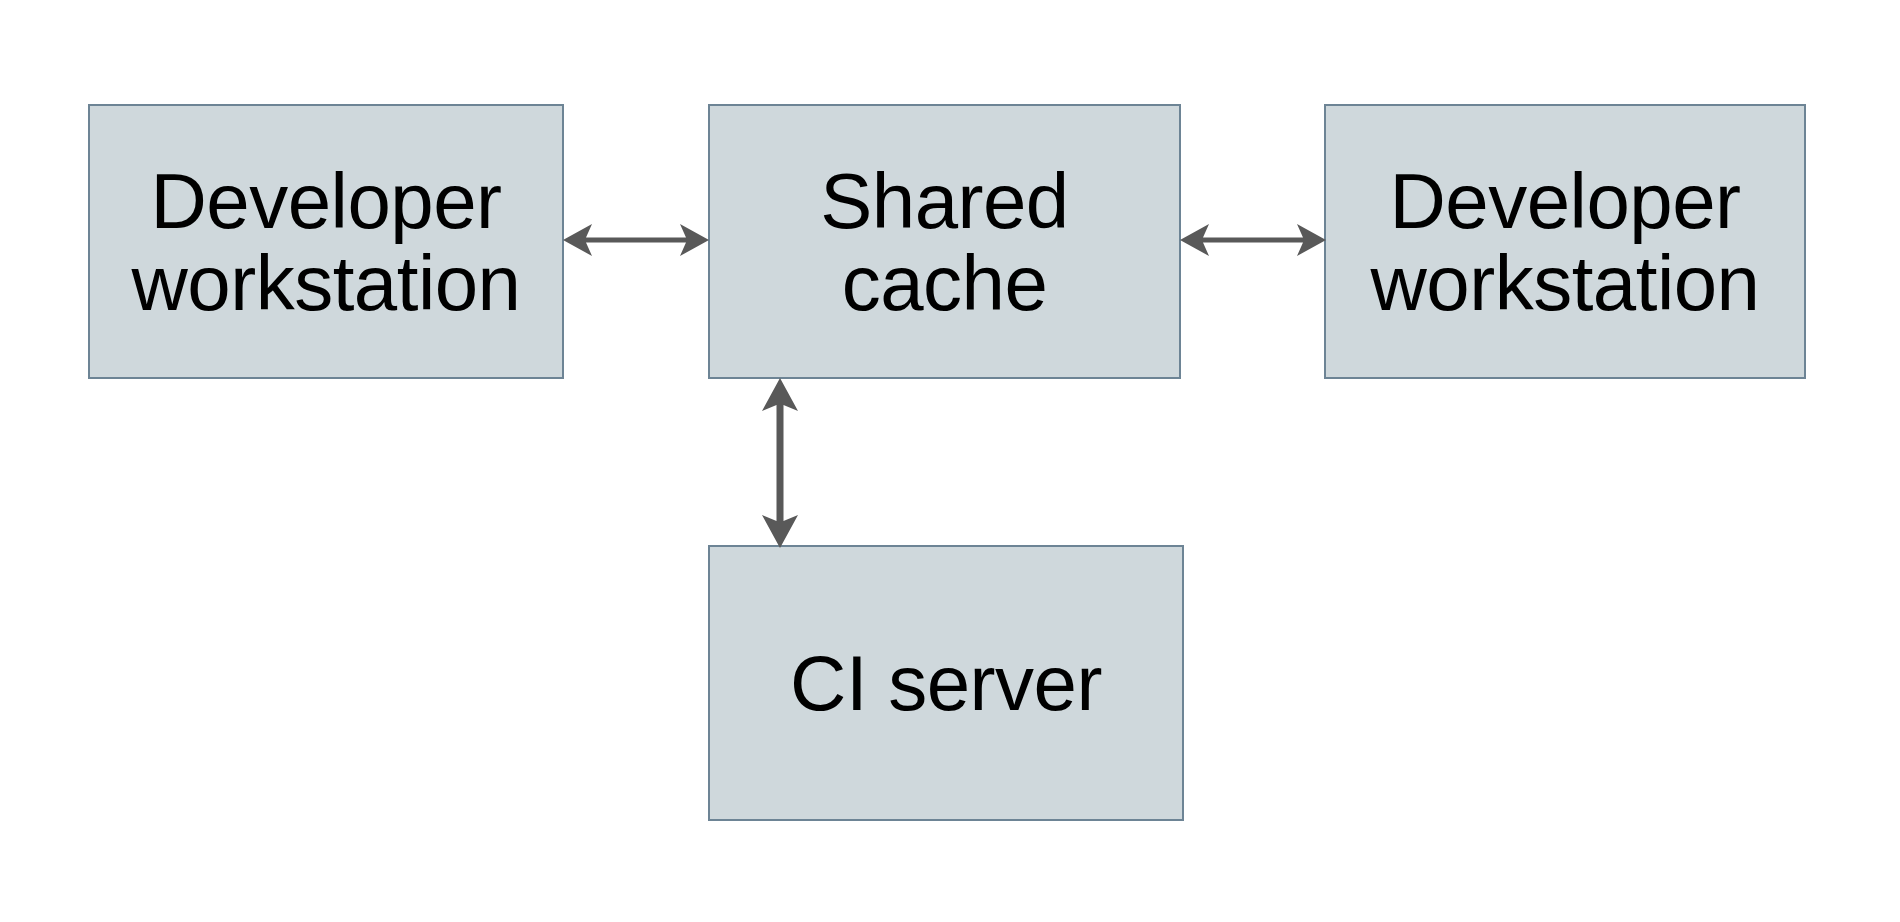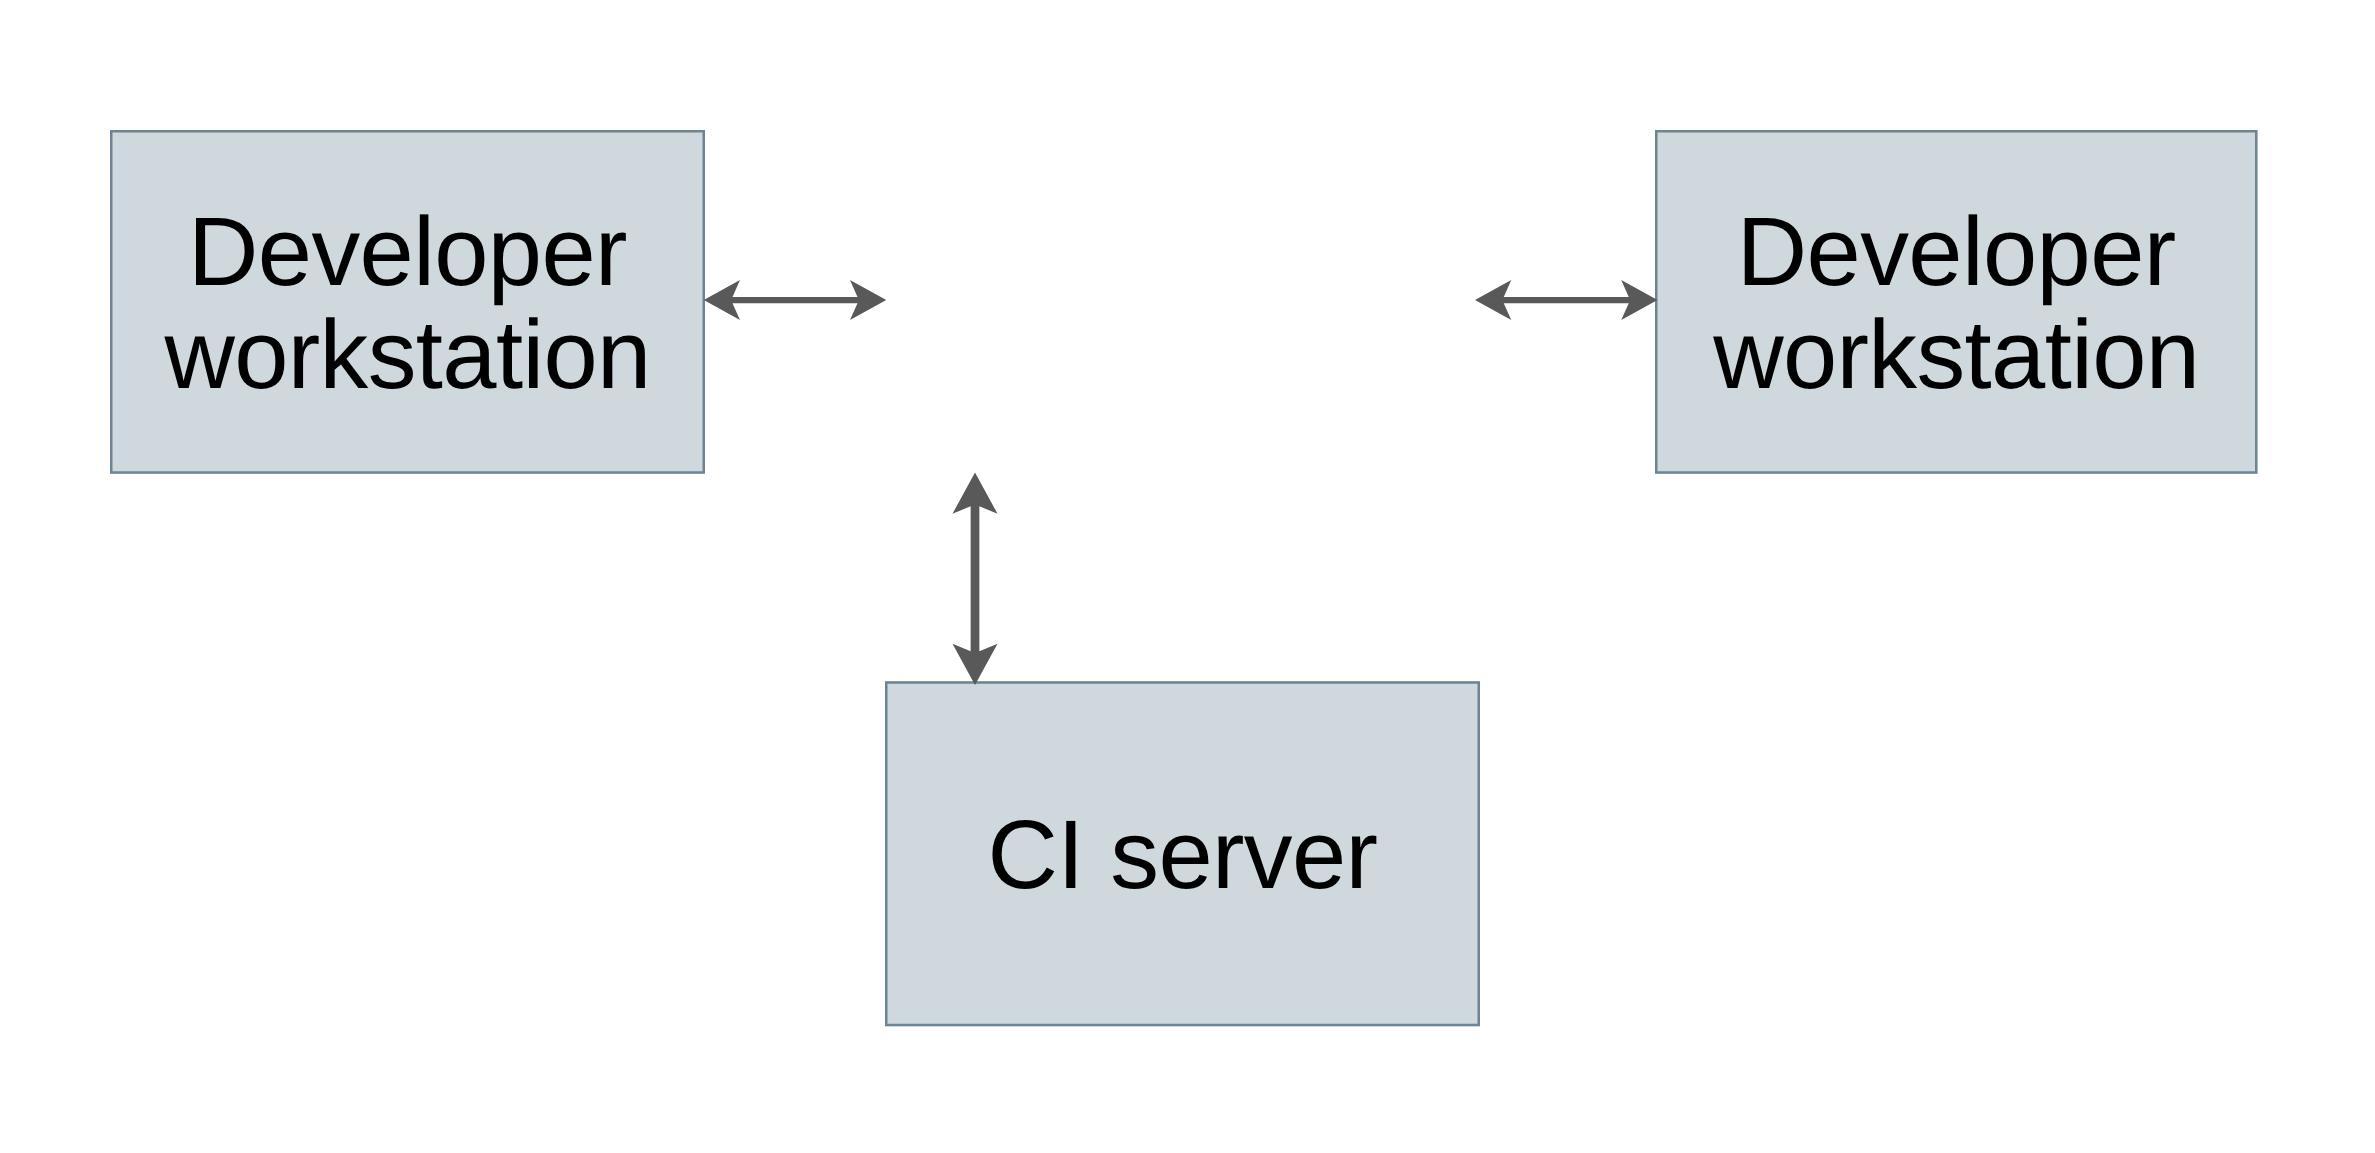--- a/index.html
+++ b/index.html
@@ -64,20 +64,24 @@
 
 <div id="canvas">
 
   <h1 class="sr-only">Shared cache architecture</h1>
 
   <div class="node node-dev-left">
     <span class="node-label">Developer
 workstation</span>
   </div>
 
+  <div class="node node-cache">
+    <span class="node-label">Shared
+cache</span>
+  </div>
 
   <div class="node node-dev-right">
     <span class="node-label">Developer
 workstation</span>
   </div>
 
   <div class="node node-ci">
     <span class="node-label">CI server</span>
   </div>
 

